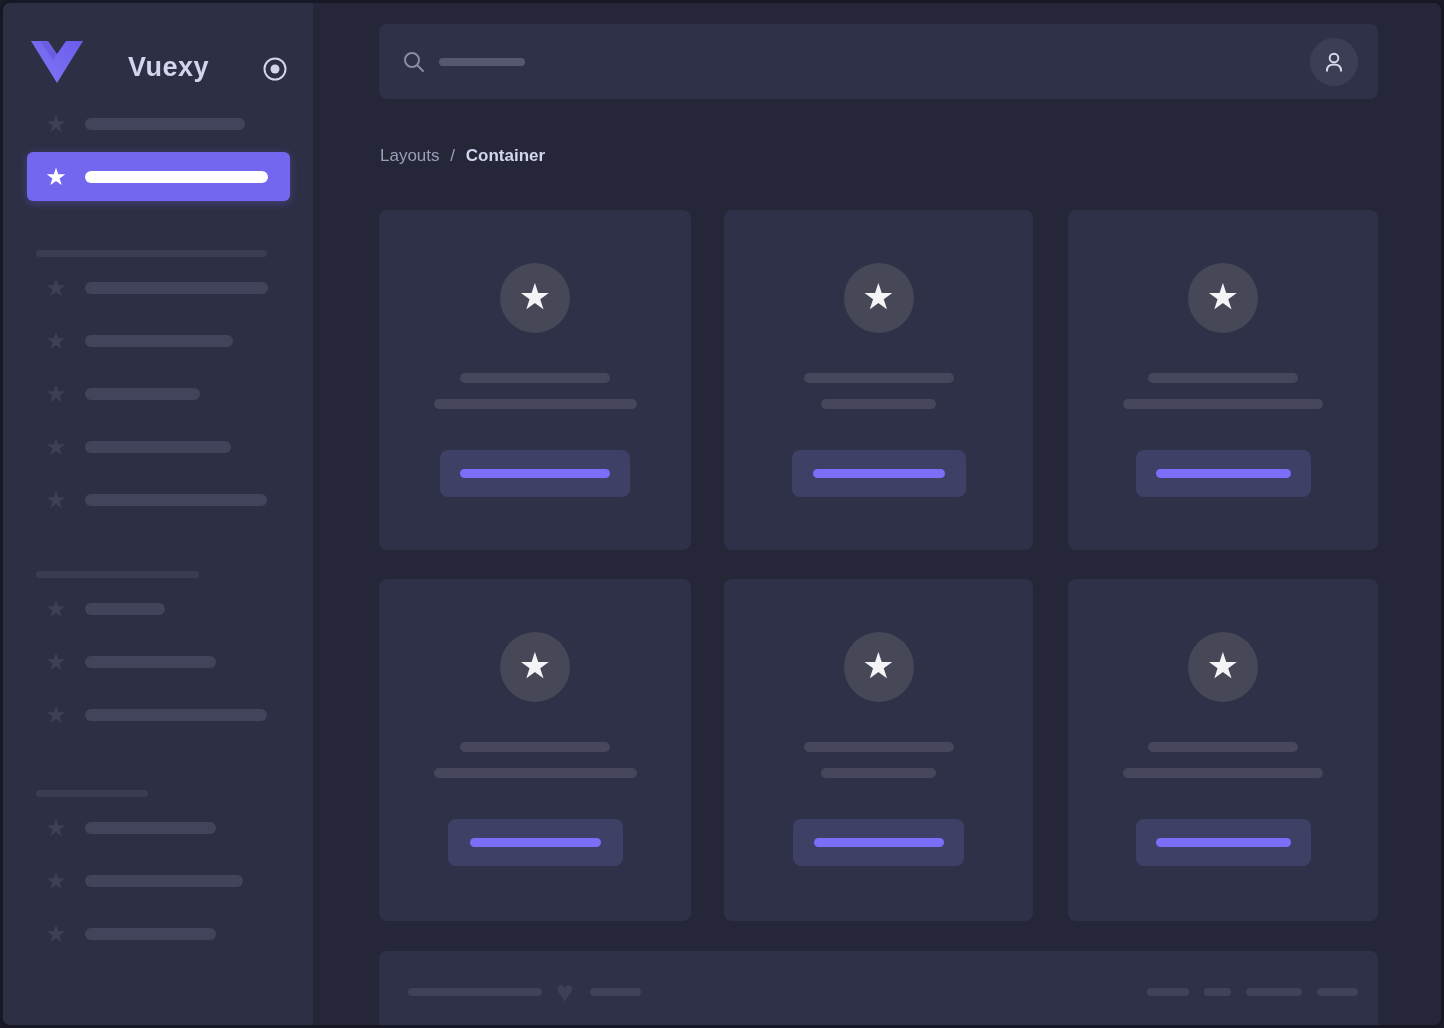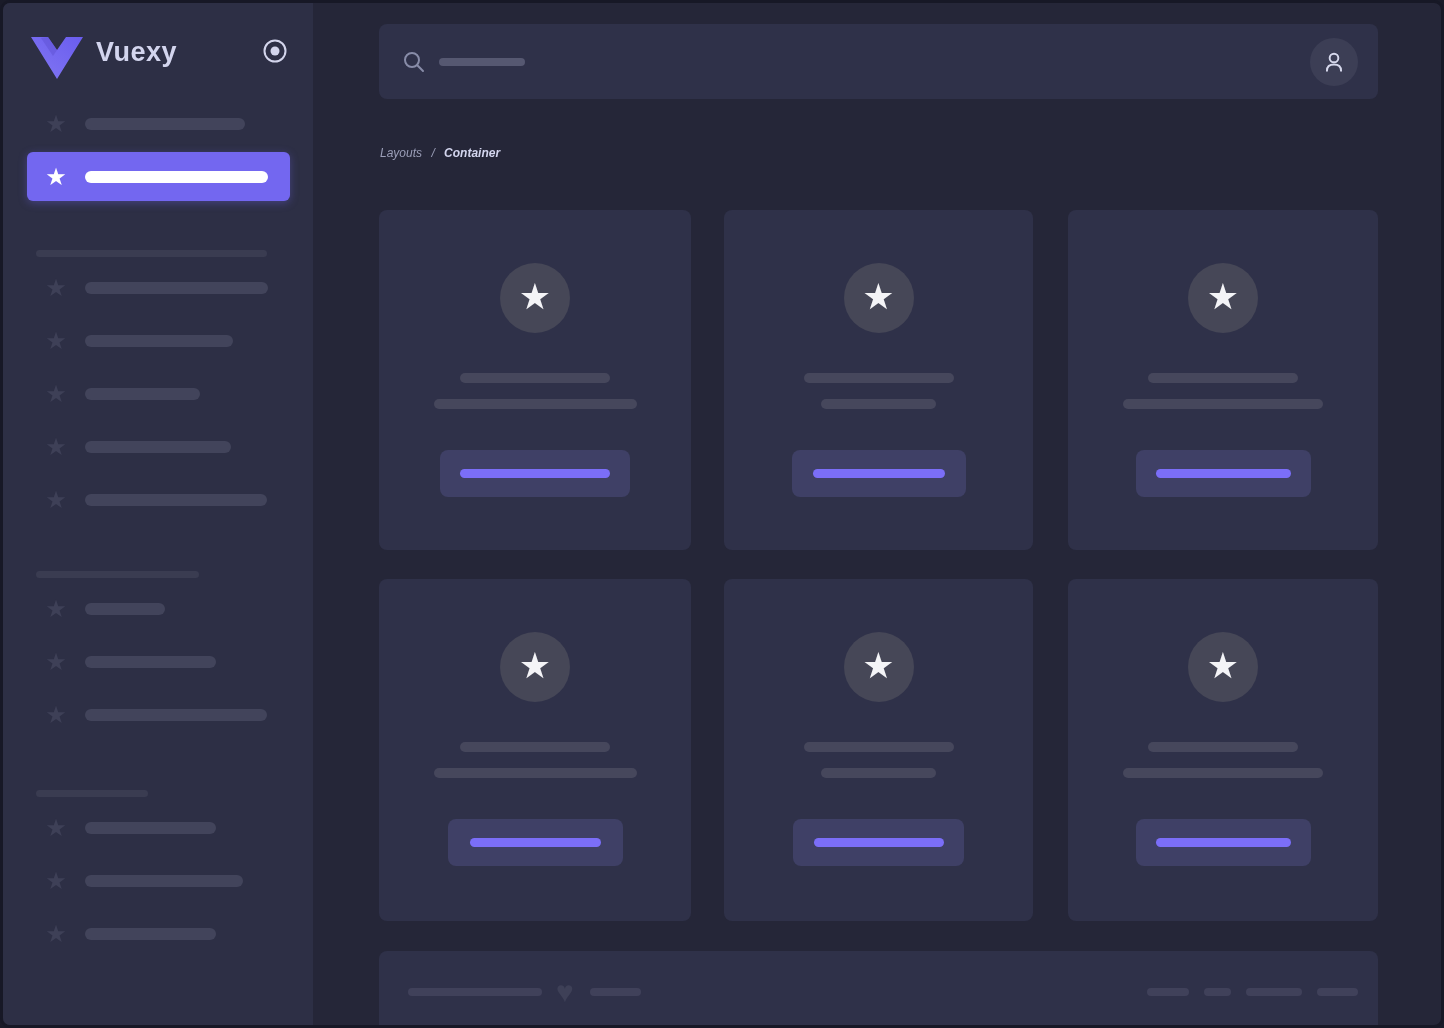--- a/index.html
+++ b/index.html
@@ -10,21 +10,21 @@
     --card-line:#46475c; --card-circle:#464757;
     --foot-bar:#40415a; --txt-light:#d3d5ee; --txt-gray:#9b9eb8;
   }
   *{margin:0;padding:0;box-sizing:border-box;}
   body{background:#1a1b29;font-family:"Liberation Sans",sans-serif;}
   .window{position:relative;width:1444px;height:1028px;background:var(--main-bg);
     border:3px solid #171826;border-radius:10px;overflow:hidden;}
 
   
   .sidebar{position:absolute;left:0;top:0;width:310px;height:100%;background:var(--sidebar-bg);}
-  .side-header{position:absolute;top:34px;left:28px;right:24px;height:46px;display:flex;align-items:flex-start;}
+  .side-header{position:absolute;top:34px;left:28px;right:24px;height:46px;display:flex;align-items:flex-end;gap:32px;}
   .logo-text{margin-left:13px;font-size:27px;font-weight:700;color:var(--txt-light);letter-spacing:.5px;}
   .pin-toggle{margin-left:auto;display:flex;align-items:center;cursor:pointer;}
 
   .nav-row{position:absolute;left:0;width:100%;height:26px;display:flex;align-items:center;padding-left:40px;}
   .nav-row .star{width:26px;font-size:24px;line-height:26px;color:var(--star-dim);text-align:center;}
   .nav-row .sk{margin-left:16px;height:12px;border-radius:6px;background:var(--sk-side);}
   .ghost-row{top:108px;}
 
   .nav-active{position:absolute;top:149px;left:24px;width:263px;height:49px;border-radius:6px;
     background:var(--accent);display:flex;align-items:center;padding-left:16px;
@@ -40,21 +40,21 @@
 
   
   .topbar{position:absolute;left:376px;top:21px;width:999px;height:75px;border-radius:8px;
     background:var(--panel-bg);display:flex;align-items:center;cursor:text;}
   .search-icon{margin-left:23px;display:flex;align-items:center;}
   .search-sk{margin-left:13px;height:8px;border-radius:4px;background:#565871;}
   .avatar{margin-left:auto;margin-right:20px;width:48px;height:48px;border-radius:50%;
     background:#3c3e55;display:flex;align-items:center;justify-content:center;cursor:pointer;}
 
   
-  .breadcrumb{position:absolute;left:377px;top:143px;font-size:12px;color:var(--txt-gray);font-style:italic;}
+  .breadcrumb{position:absolute;left:377px;top:143px;font-size:17px;color:var(--txt-gray);}
   .breadcrumb .sep{margin:0 6px;}
   .breadcrumb .current{color:var(--txt-light);font-weight:700;}
   .breadcrumb .parent{cursor:pointer;}
 
   
   .card{position:absolute;background:var(--panel-bg);border-radius:8px;
     display:flex;flex-direction:column;align-items:center;}
   .c1{left:376px;top:207px;width:312px;height:340px;}
   .c2{left:721px;top:207px;width:309px;height:340px;}
   .c3{left:1065px;top:207px;width:310px;height:340px;}

